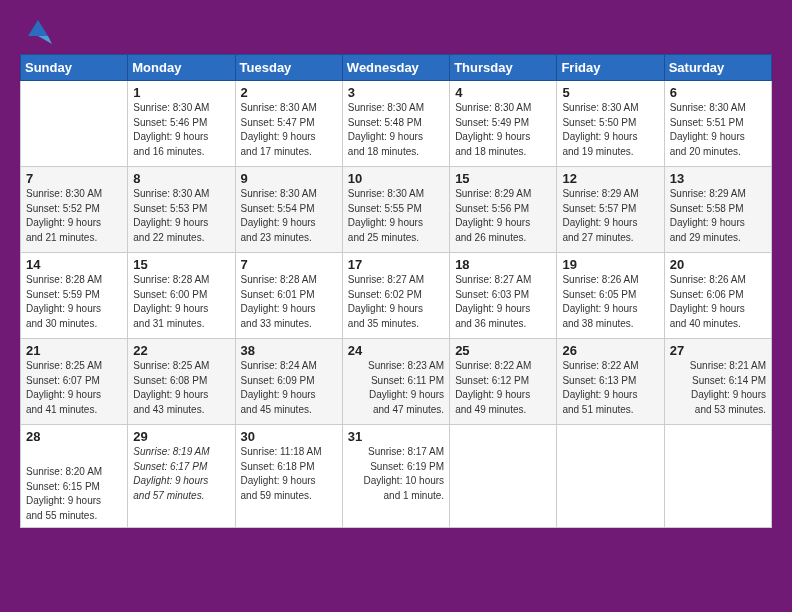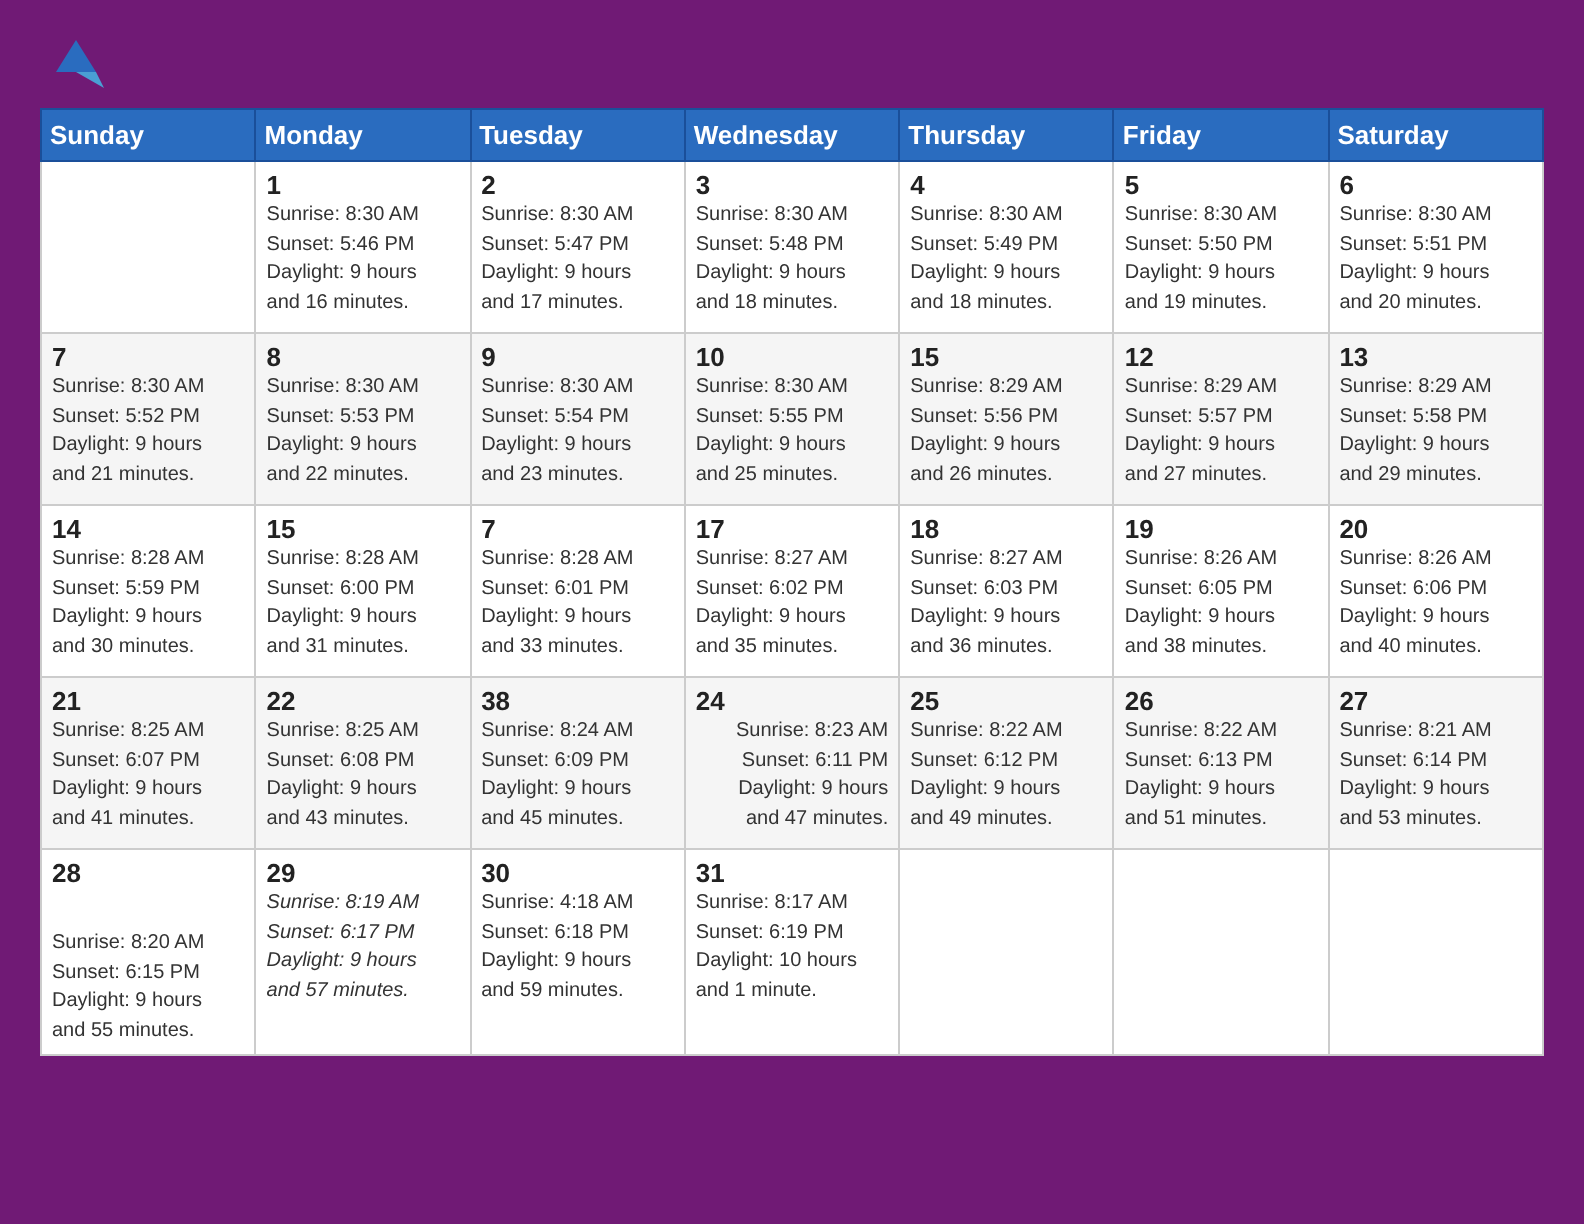--- a/index.html
+++ b/index.html
@@ -319,21 +319,21 @@
           </td>
           <td>
             <span class="day-number">26</span>
             <div class="day-info" style="white-space: pre-line;">Sunrise: 8:22 AM
 Sunset: 6:13 PM
 Daylight: 9 hours
 and 51 minutes.</div>
           </td>
           <td>
             <span class="day-number">27</span>
-            <div class="day-info" style="white-space: pre-line;">Sunrise: 8:21 AM
+            <div class="day-info" style="white-space: pre-line; text-align: right;">Sunrise: 8:21 AM
 Sunset: 6:14 PM
 Daylight: 9 hours
 and 53 minutes.</div>
           </td>
         </tr>
         <tr>
           <td>
             <span class="day-number">28</span>
             <div class="day-info" style="white-space: pre-line; margin-top: 21px;">Sunrise: 8:20 AM
 Sunset: 6:15 PM
@@ -342,28 +342,28 @@
           </td>
           <td>
             <span class="day-number">29</span>
             <div class="day-info" style="white-space: pre-line; font-style: italic;">Sunrise: 8:19 AM
 Sunset: 6:17 PM
 Daylight: 9 hours
 and 57 minutes.</div>
           </td>
           <td>
             <span class="day-number">30</span>
-            <div class="day-info" style="white-space: pre-line;">Sunrise: 4:18 AM
+            <div class="day-info" style="white-space: pre-line;">Sunrise: 11:18 AM
 Sunset: 6:18 PM
 Daylight: 9 hours
 and 59 minutes.</div>
           </td>
           <td>
             <span class="day-number">31</span>
-            <div class="day-info" style="white-space: pre-line;">Sunrise: 8:17 AM
+            <div class="day-info" style="white-space: pre-line; text-align: right;">Sunrise: 8:17 AM
 Sunset: 6:19 PM
 Daylight: 10 hours
 and 1 minute.</div>
           </td>
           <td class="empty-cell"></td>
           <td class="empty-cell"></td>
           <td class="empty-cell"></td>
         </tr>
       </tbody>
   </table>

